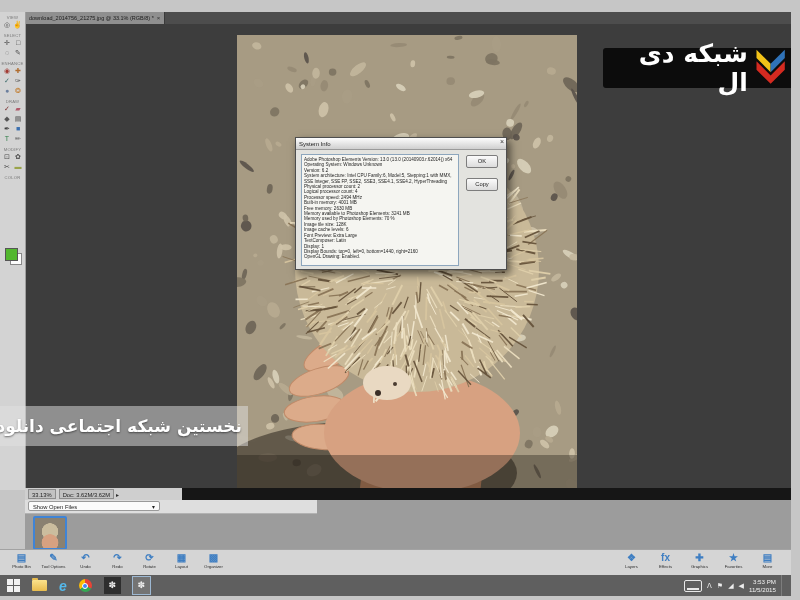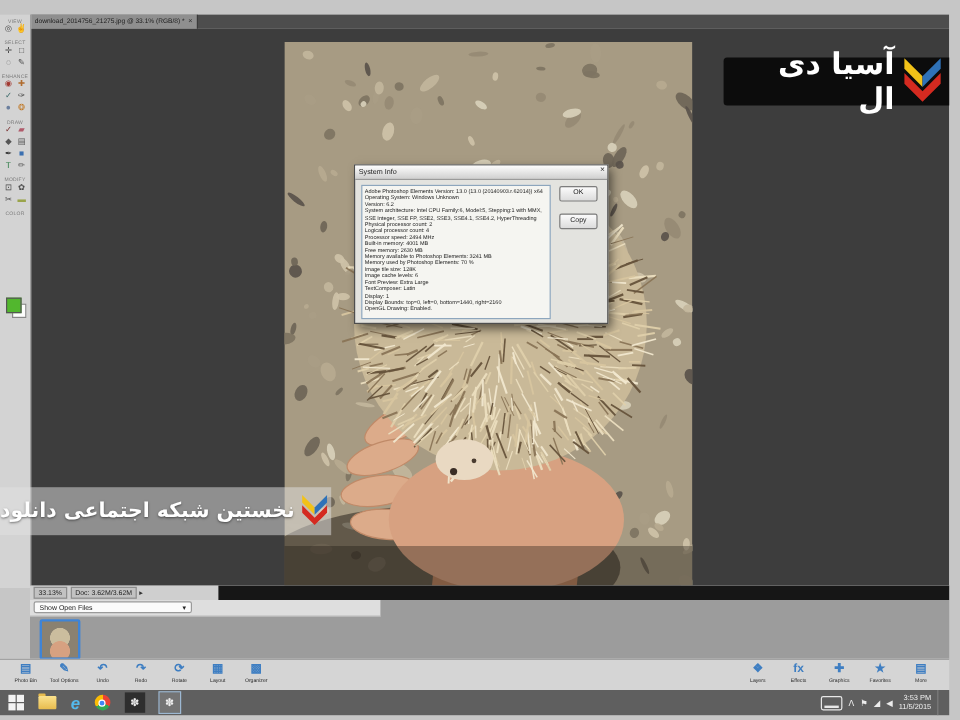--- a/index.html
+++ b/index.html
@@ -43,21 +43,21 @@
   .dlg-btn{position:absolute;width:30px;height:11px;background:linear-gradient(#fbfbfb,#dcdcdc);
        border:1px solid #7d7d7d;border-radius:2px;font-size:5.8px;color:#222;text-align:center;line-height:11px;cursor:pointer;}
   .btn-ok{right:8px;top:17px;}
   .btn-copy{right:8px;top:40px;}
 
   
   .wm-top{left:603px;top:48px;width:188px;height:40px;background:#0c0c0c;z-index:8;
        display:flex;align-items:center;justify-content:flex-end;gap:6px;padding-right:4px;box-sizing:border-box;
        border-radius:3px 0 0 3px;}
   .wm-top .wmtext{color:#fff;font-size:25px;font-weight:bold;font-family:"DejaVu Sans",sans-serif;direction:rtl;margin-left:8px;}
-  .wm-bottom{left:0;top:406px;width:276px;height:40px;background:rgba(225,225,225,.5);z-index:8;
+  .wm-bottom{left:0;top:406px;width:248px;height:40px;background:rgba(225,225,225,.5);z-index:8;
        display:flex;align-items:center;justify-content:flex-end;gap:4px;padding-right:2px;box-sizing:border-box;}
   .wm-bottom .wmtext{color:#fff;font-size:17px;font-weight:bold;font-family:"DejaVu Sans",sans-serif;direction:rtl;
        text-shadow:0 1px 2px rgba(0,0,0,.5);white-space:nowrap;}
 
   
   .statusrow{left:25px;top:488px;width:766px;height:12px;background:#cfcfcf;display:flex;align-items:center;z-index:2;}
   .sbox{height:10px;background:#c2c2c2;border:1px solid #8d8d8d;font-size:5.8px;color:#222;
         line-height:10px;padding:0 3px;margin-left:3px;box-sizing:border-box;white-space:nowrap;}
   .sarrow{font-size:6px;color:#333;margin-left:2px;}
   .sblack{position:absolute;left:157px;top:0;right:0;bottom:0;background:#161616;}
@@ -1027,21 +1027,21 @@
         <div class="sline">TextComposer: Latin</div>
         <div class="sline">Display: 1</div>
         <div class="sline">Display Bounds: top=0, left=0, bottom=1440, right=2160</div>
         <div class="sline">OpenGL Drawing: Enabled.</div>
       </div>
     <div class="dlg-btn btn-ok">OK</div>
     <div class="dlg-btn btn-copy">Copy</div>
   </div>
 
   <div class="abs wm-top">
-    <span class="wmtext">آسیا دی ال</span>
+    <span class="wmtext">شبکه دی ال</span>
     <svg width="36" height="40" viewBox="0 0 40 44">
       <path d="M3,0 L20,17 L20,27 L3,10 Z" fill="#f2c218"></path>
       <path d="M37,0 L20,17 L20,27 L37,10 Z" fill="#2f72b8"></path>
       <path d="M3,14 L20,31 L37,14 L37,24 L20,41 L3,24 Z" fill="#d42a20"></path>
     </svg>
   </div>
 
   <div class="abs wm-bottom">
     <span class="wmtext">نخستین شبکه اجتماعی دانلود</span>
     <svg width="26" height="30" viewBox="0 0 40 44">

